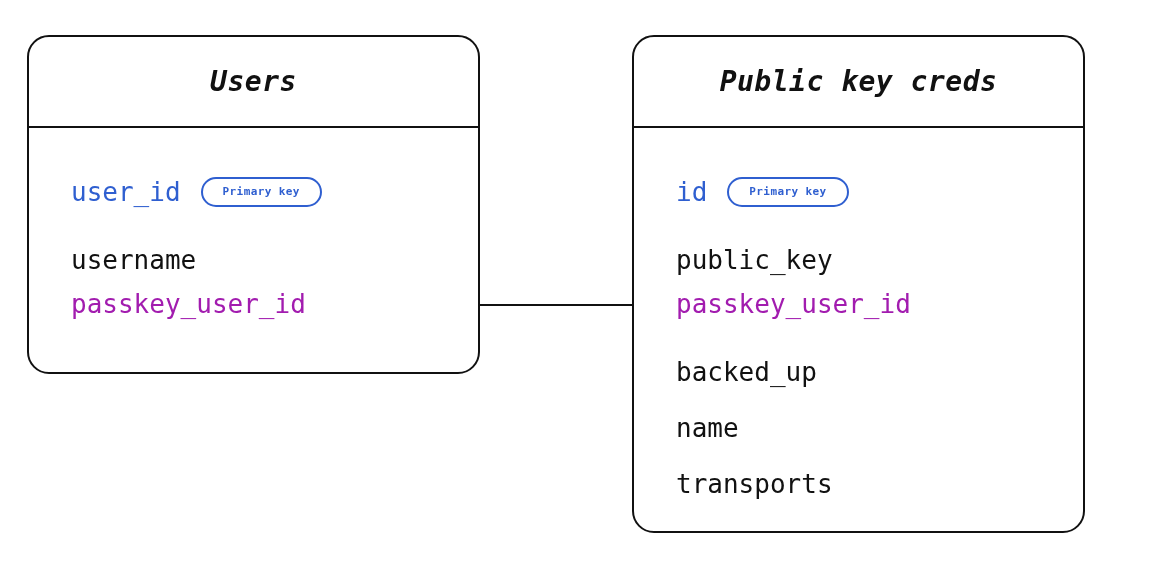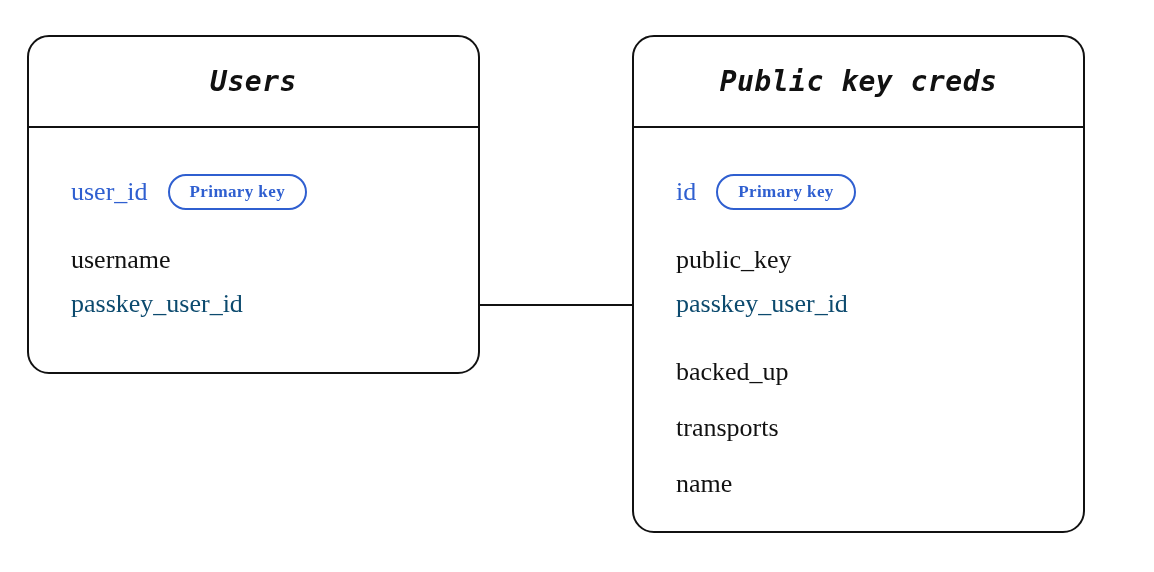--- a/index.html
+++ b/index.html
@@ -51,44 +51,43 @@
     font-weight: bold;
     color: #111111;
     letter-spacing: 0.5px;
     line-height: 1;
     white-space: nowrap;
   }
   .entity-fields {
     flex: 1 1 auto;
     padding: 36px 0 0 42px;
     box-sizing: border-box;
-    font-family: Liberation Serif, serif;
   }
   .field-row {
     display: flex;
     align-items: center;
     height: 56px;
   }
   .field-name {
     font-size: 26px;
     line-height: 1;
     color: #111111;
     white-space: nowrap;
   }
   .field-name.pk   { color: #2f5fd0; }
-  .field-name.fk   { color: #0c4a6e; }
+  .field-name.fk   { color: #a21caf; }
   .field-name.plain{ color: #111111; margin-top: 24px; }
 
   .badge {
     margin-left: 20px;
     box-sizing: border-box;
     border: 2px solid #2f5fd0;
     border-radius: 999px;
     color: #2f5fd0;
-    font-size: 17px;
+    font-size: 11px;
     font-weight: bold;
     letter-spacing: 0.4px;
     padding: 7px 20px 8px 20px;
     line-height: 1;
     white-space: nowrap;
   }
 
   
   #entity-users {
     left: 27px;
@@ -154,23 +153,23 @@
 
       <div class="field-row">
         <span class="field-name fk">passkey_user_id</span>
       </div>
 
       <div class="field-row">
         <span class="field-name plain">backed_up</span>
       </div>
 
       <div class="field-row">
-        <span class="field-name plain">transports</span>
+        <span class="field-name plain">name</span>
       </div>
 
       <div class="field-row">
-        <span class="field-name plain">name</span>
+        <span class="field-name plain">transports</span>
       </div>
 
     </div>
   </div>
 
 </div>
 
 </body></html>

